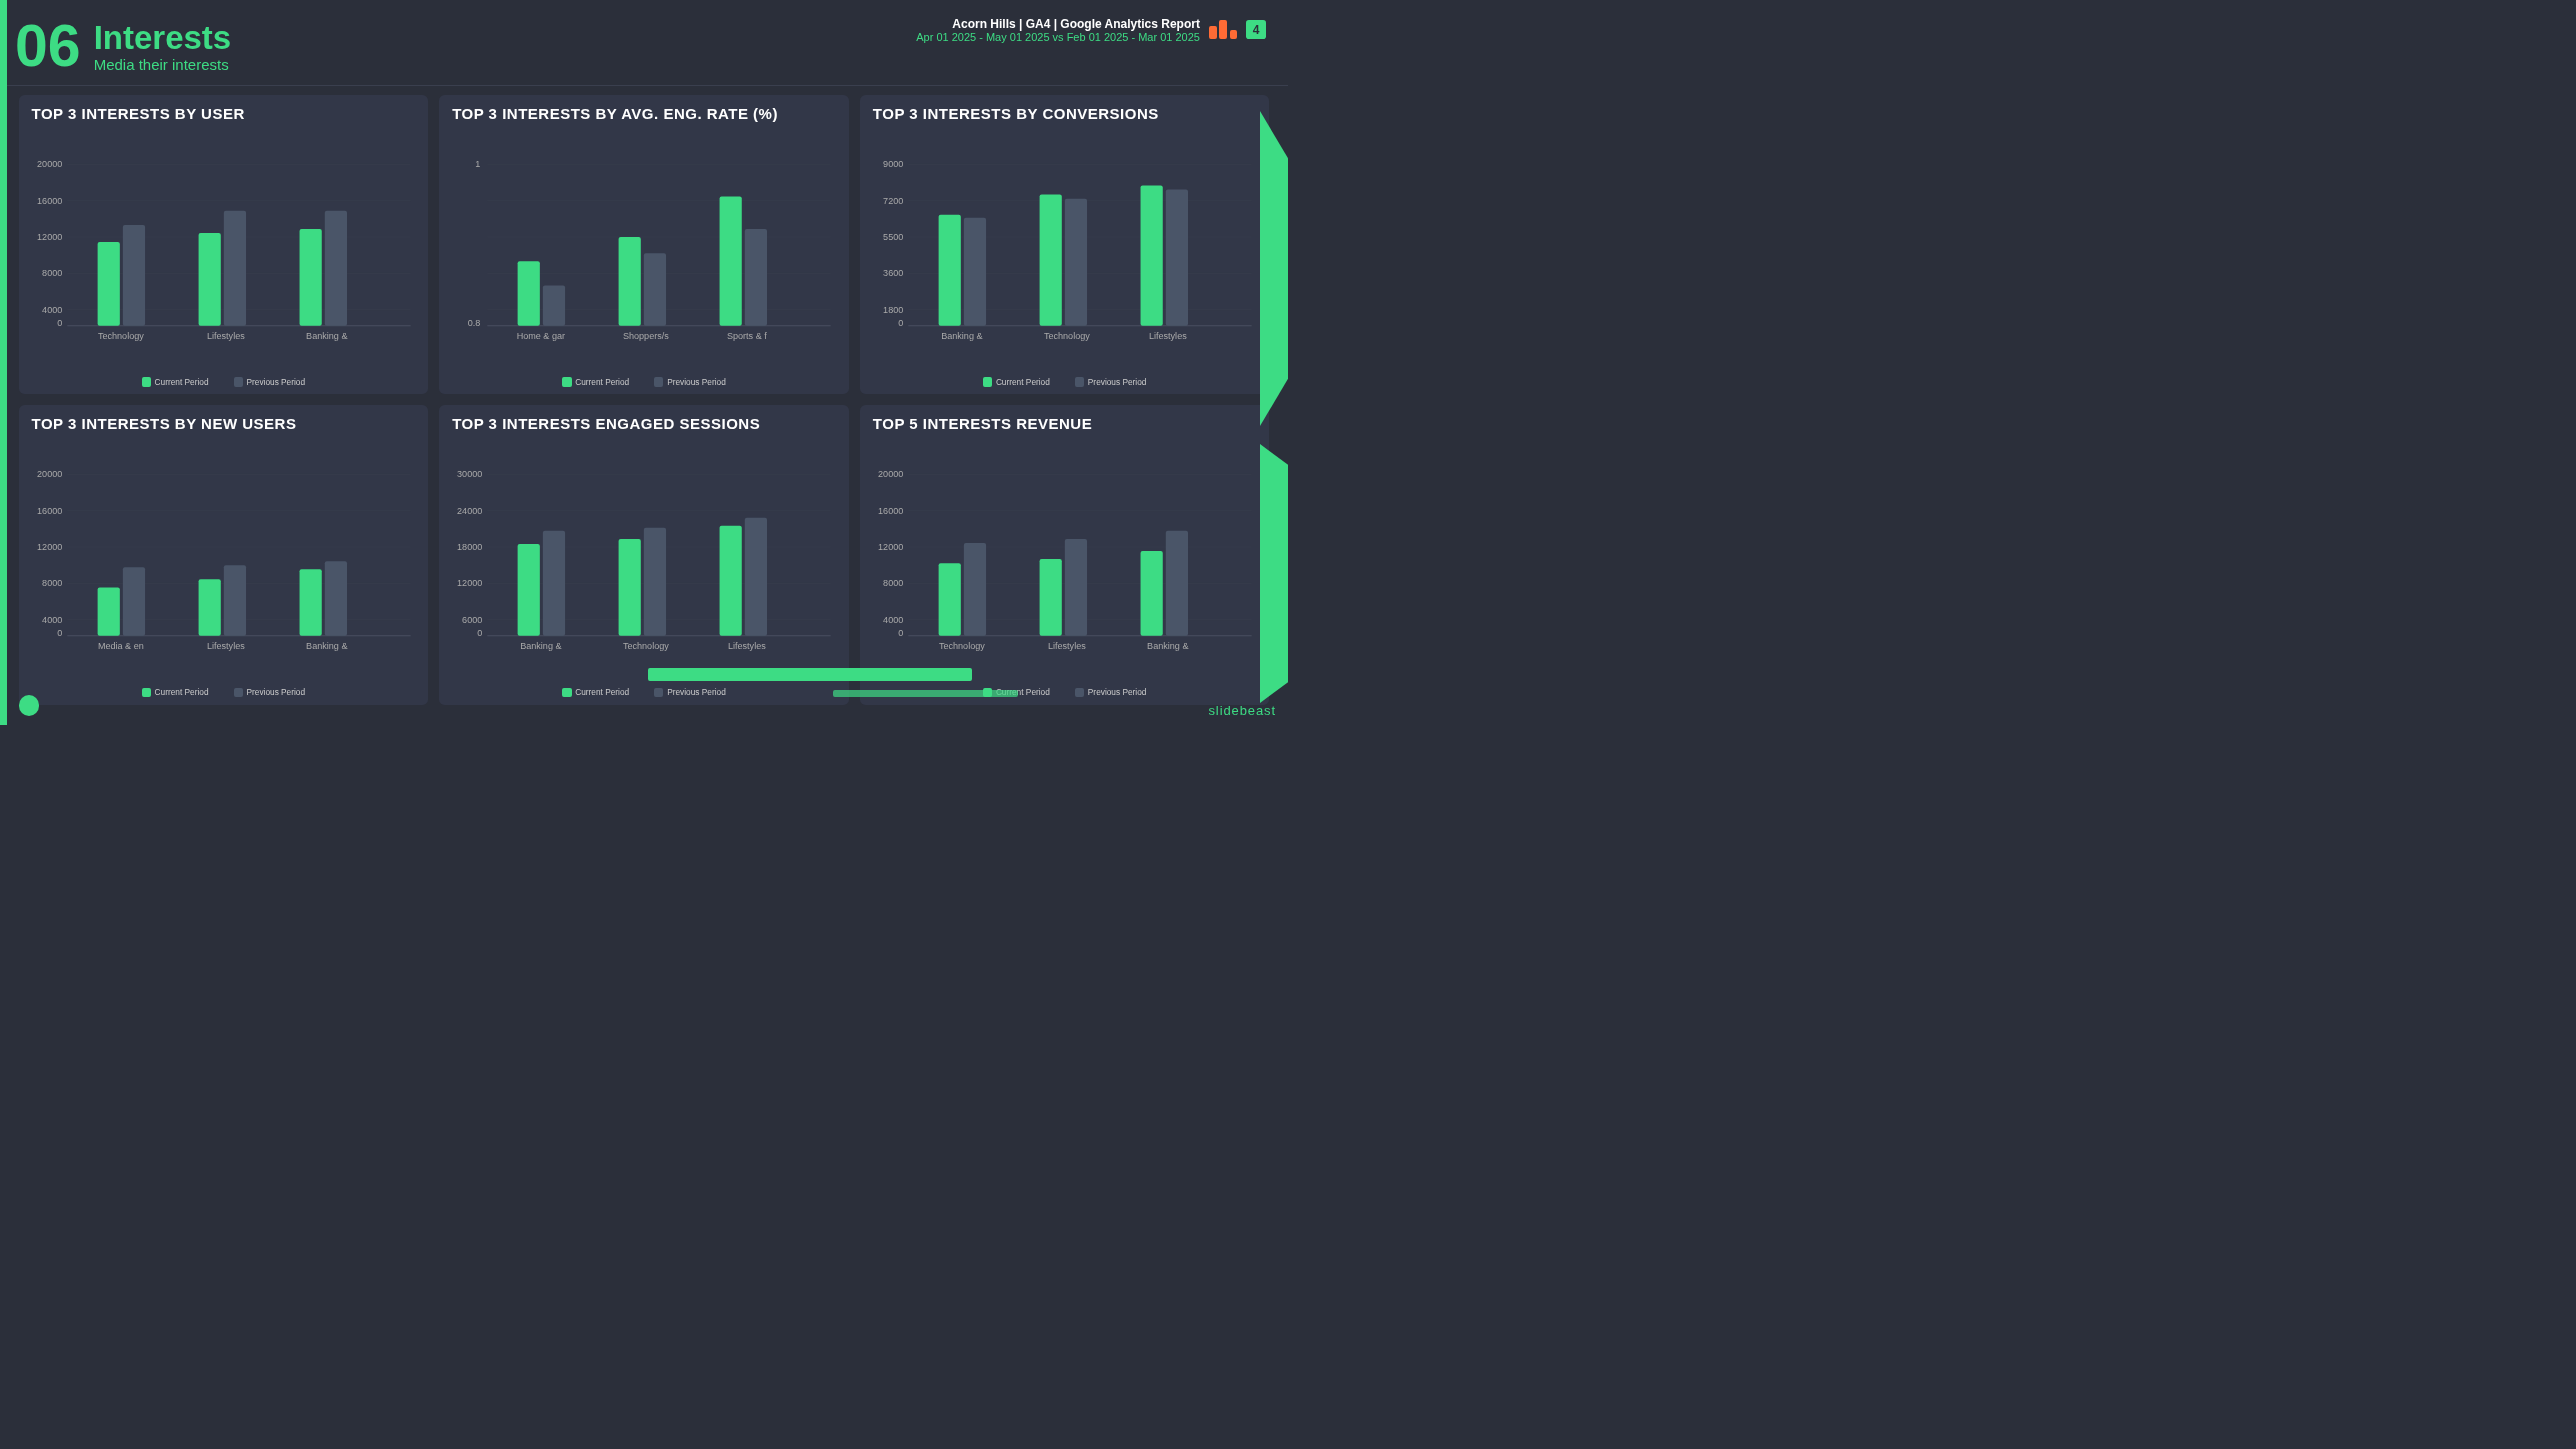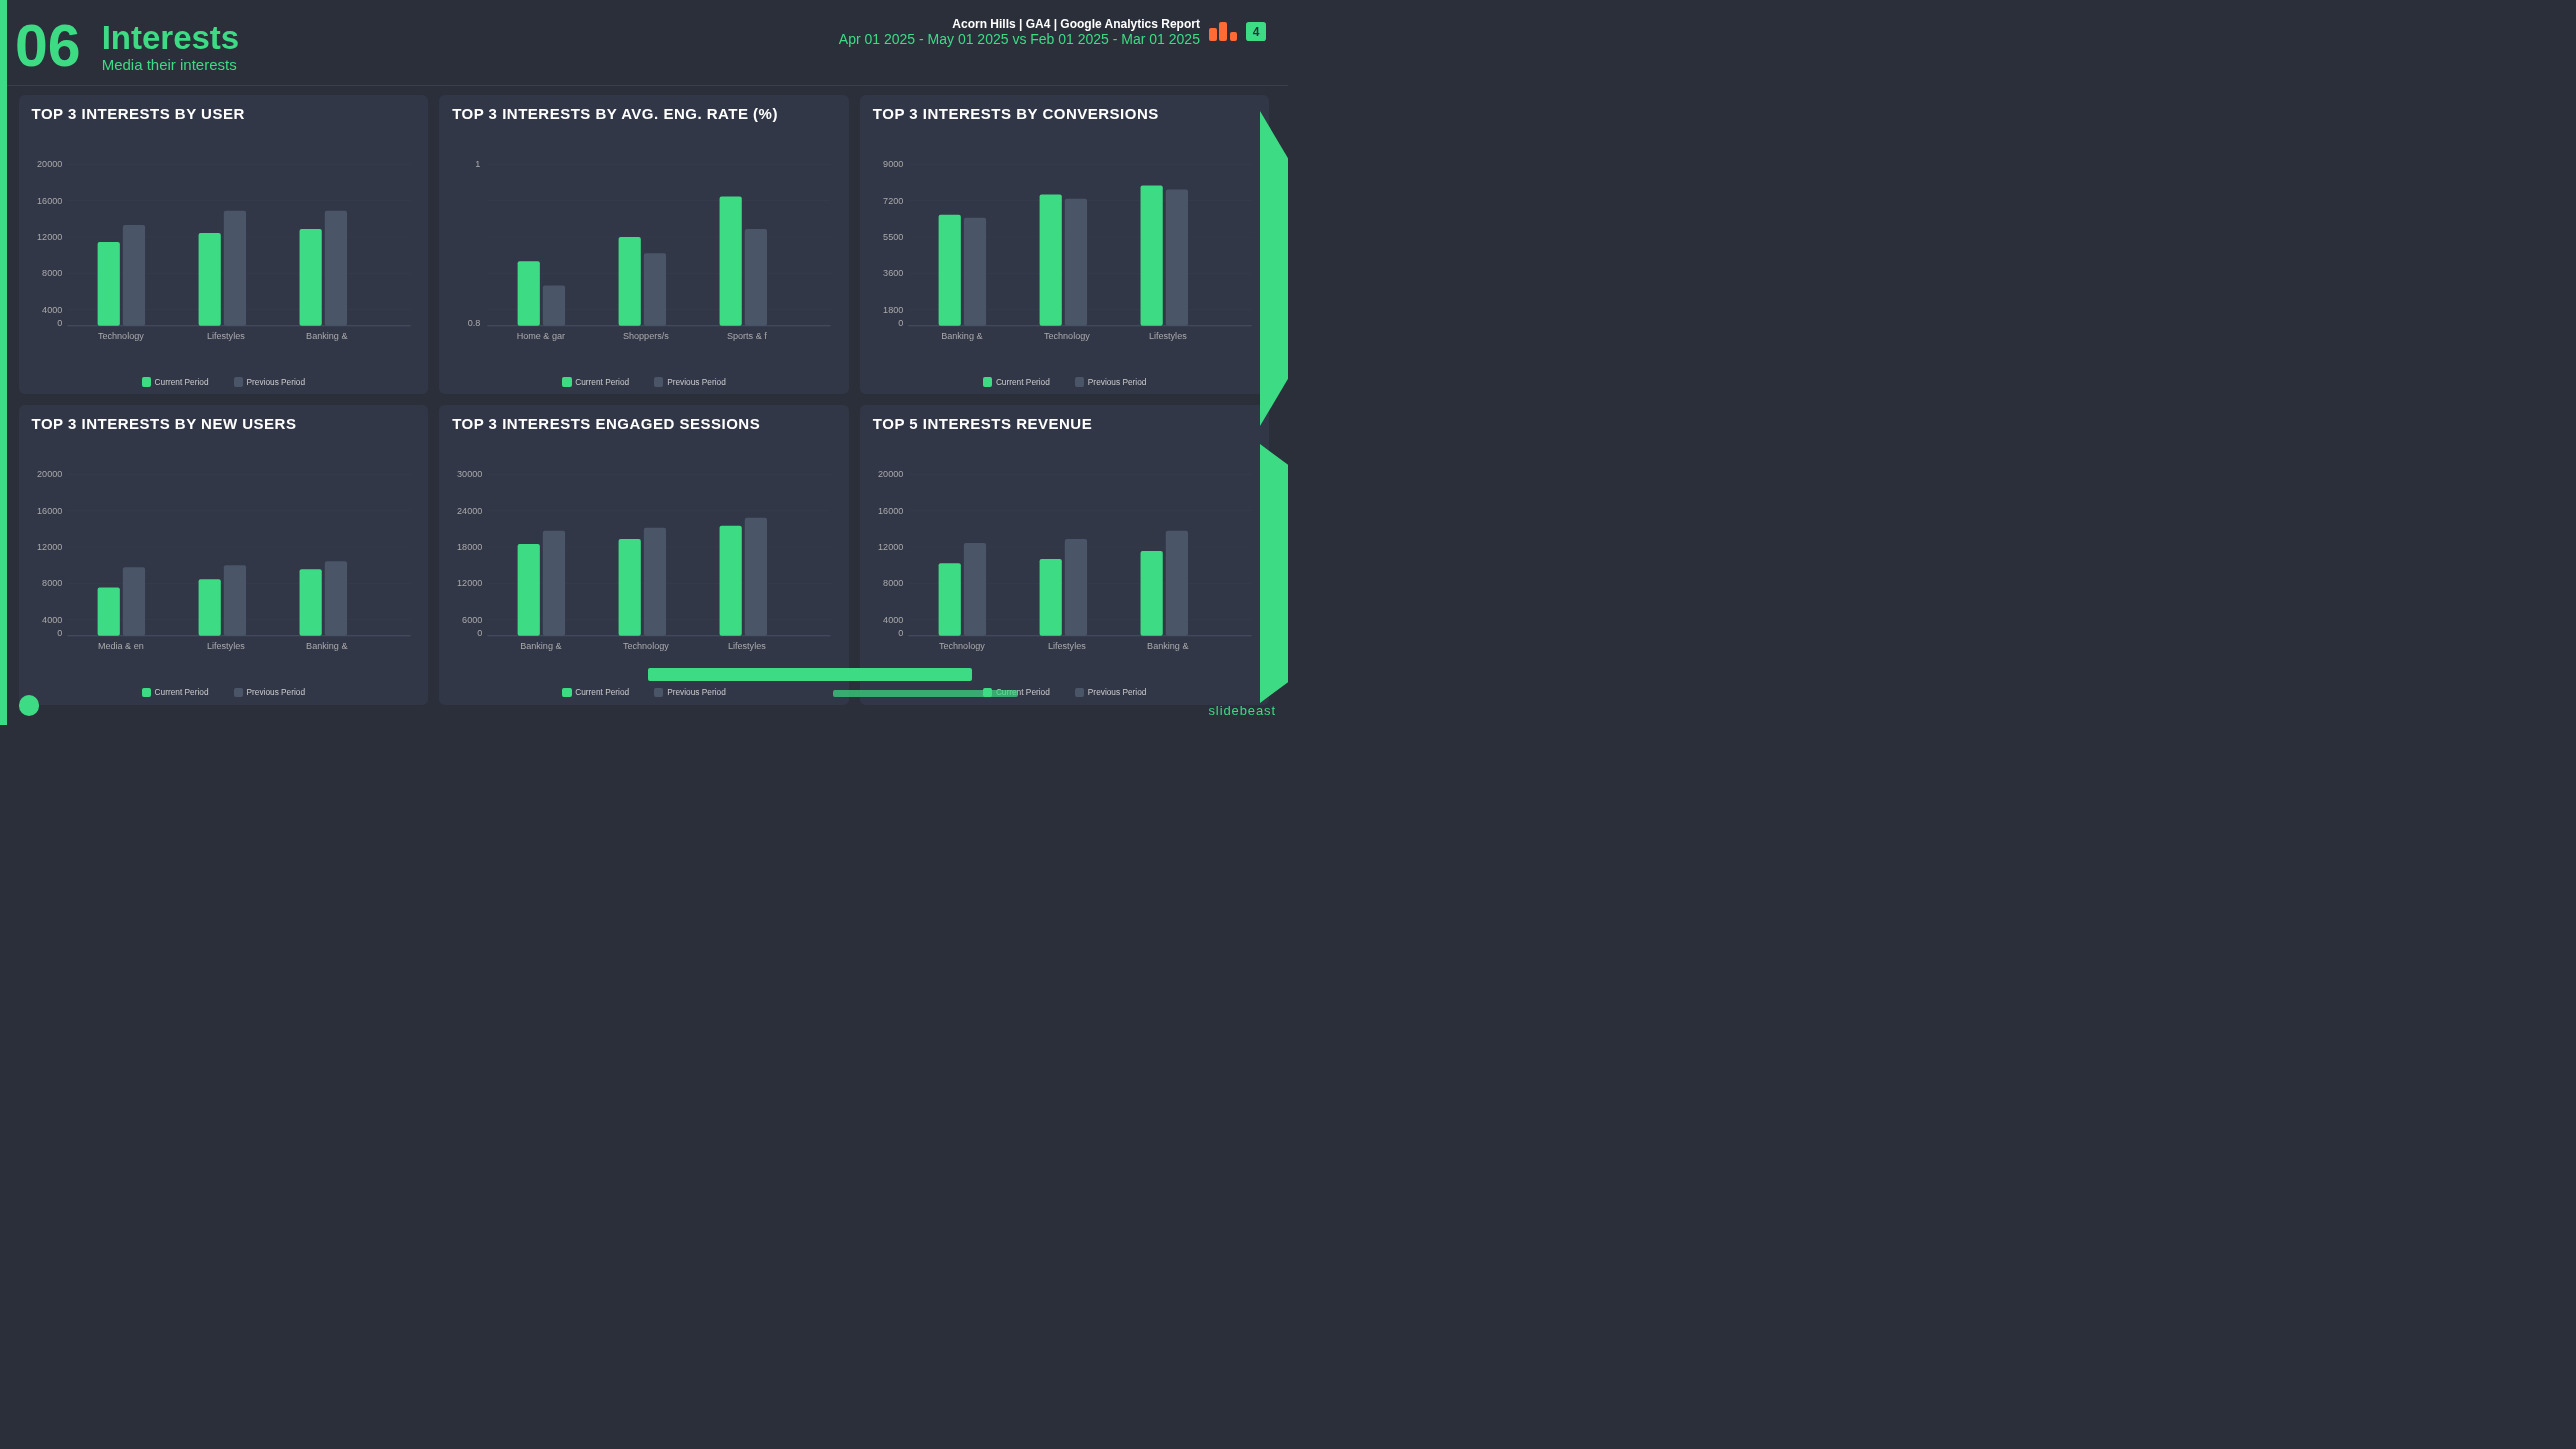--- a/index.html
+++ b/index.html
@@ -30,21 +30,20 @@
     .header-number {
       font-size: 59px;
       font-weight: 900;
       color: #3ddc84;
       line-height: 1;
     }
 
     .header-title-block {
       display: flex;
       flex-direction: column;
-      margin-left: 8px;
     }
 
     .header-title {
       font-size: 33px;
       font-weight: 700;
       color: #3ddc84;
       line-height: 1.1;
     }
 
     .header-subtitle {
@@ -66,21 +65,21 @@
       align-items: flex-end;
     }
 
     .report-title {
       font-size: 12px;
       color: #ffffff;
       font-weight: 600;
     }
 
     .report-dates {
-      font-size: 14px;
+      font-size: 11px;
       color: #3ddc84;
     }
 
     .logo-icon {
       display: flex;
       flex-direction: column;
       gap: 2.8px;
       align-items: flex-end;
     }
 

